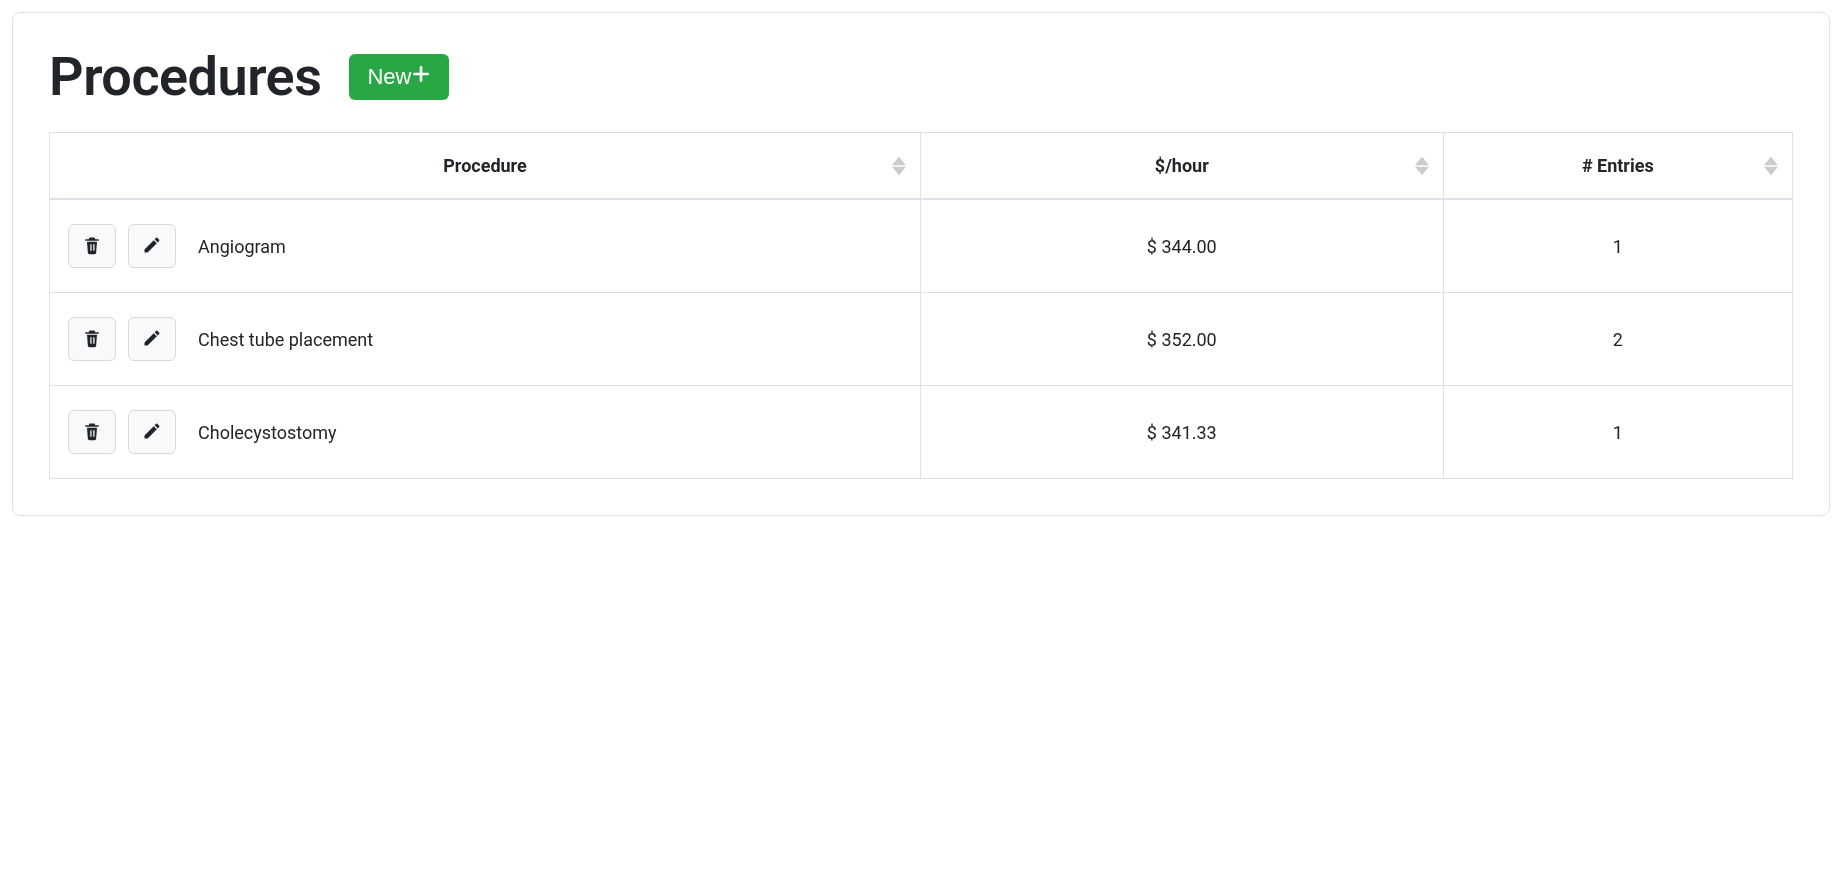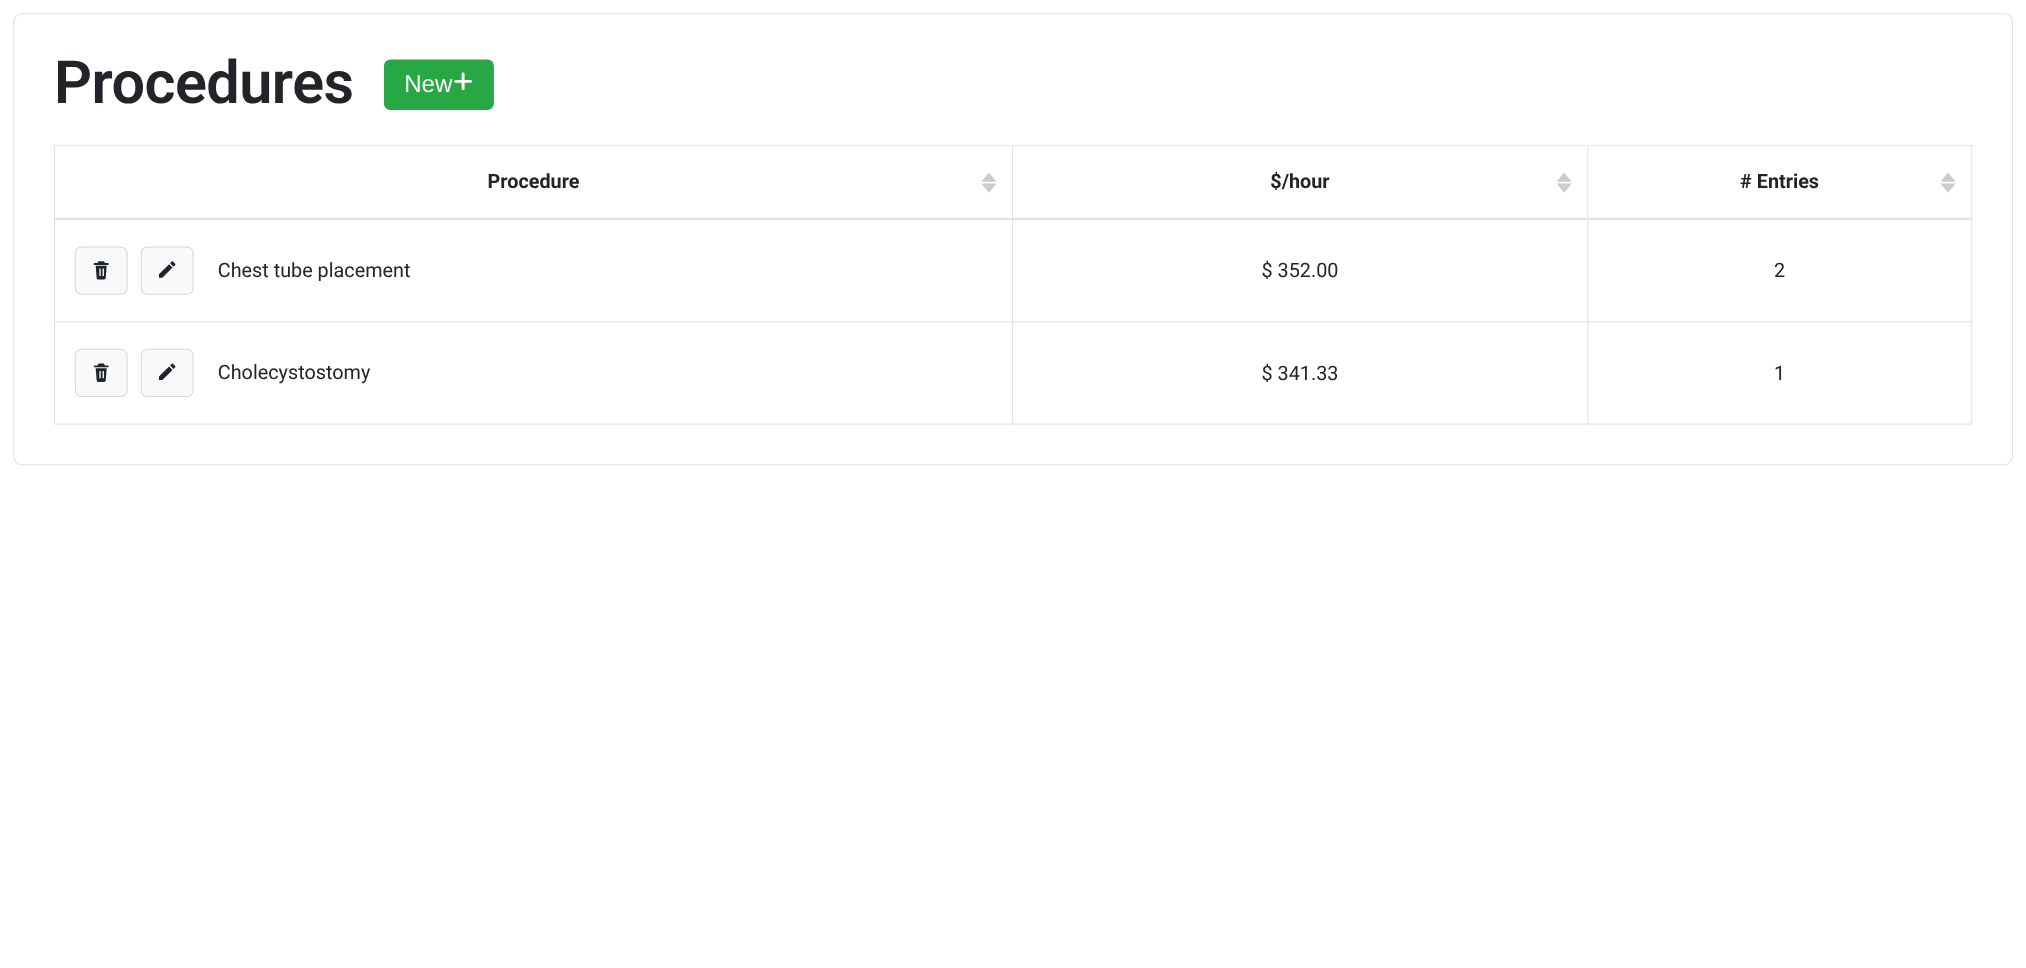--- a/index.html
+++ b/index.html
@@ -164,20 +164,36 @@
               <button class="icon-btn">
                 <span><svg>
                     <use href="#i-trash"></use>
                   </svg></span>
               </button>
               <button class="icon-btn">
                 <span><svg>
                     <use href="#i-edit"></use>
                   </svg></span>
               </button>
+            </span><span class="proc-name">Angiogram</span></td>
+          <td class="col-rate"><span>$ 344.00</span></td>
+          <td class="col-entries"><span>1</span></td>
+        </tr>
+        <tr>
+          <td><span class="row-actions">
+              <button class="icon-btn">
+                <span><svg>
+                    <use href="#i-trash"></use>
+                  </svg></span>
+              </button>
+              <button class="icon-btn">
+                <span><svg>
+                    <use href="#i-edit"></use>
+                  </svg></span>
+              </button>
             </span><span class="proc-name">Chest tube placement</span></td>
           <td class="col-rate"><span>$ 352.00</span></td>
           <td class="col-entries"><span>2</span></td>
         </tr>
         <tr>
           <td><span class="row-actions">
               <button class="icon-btn">
                 <span><svg>
                     <use href="#i-trash"></use>
                   </svg></span>

